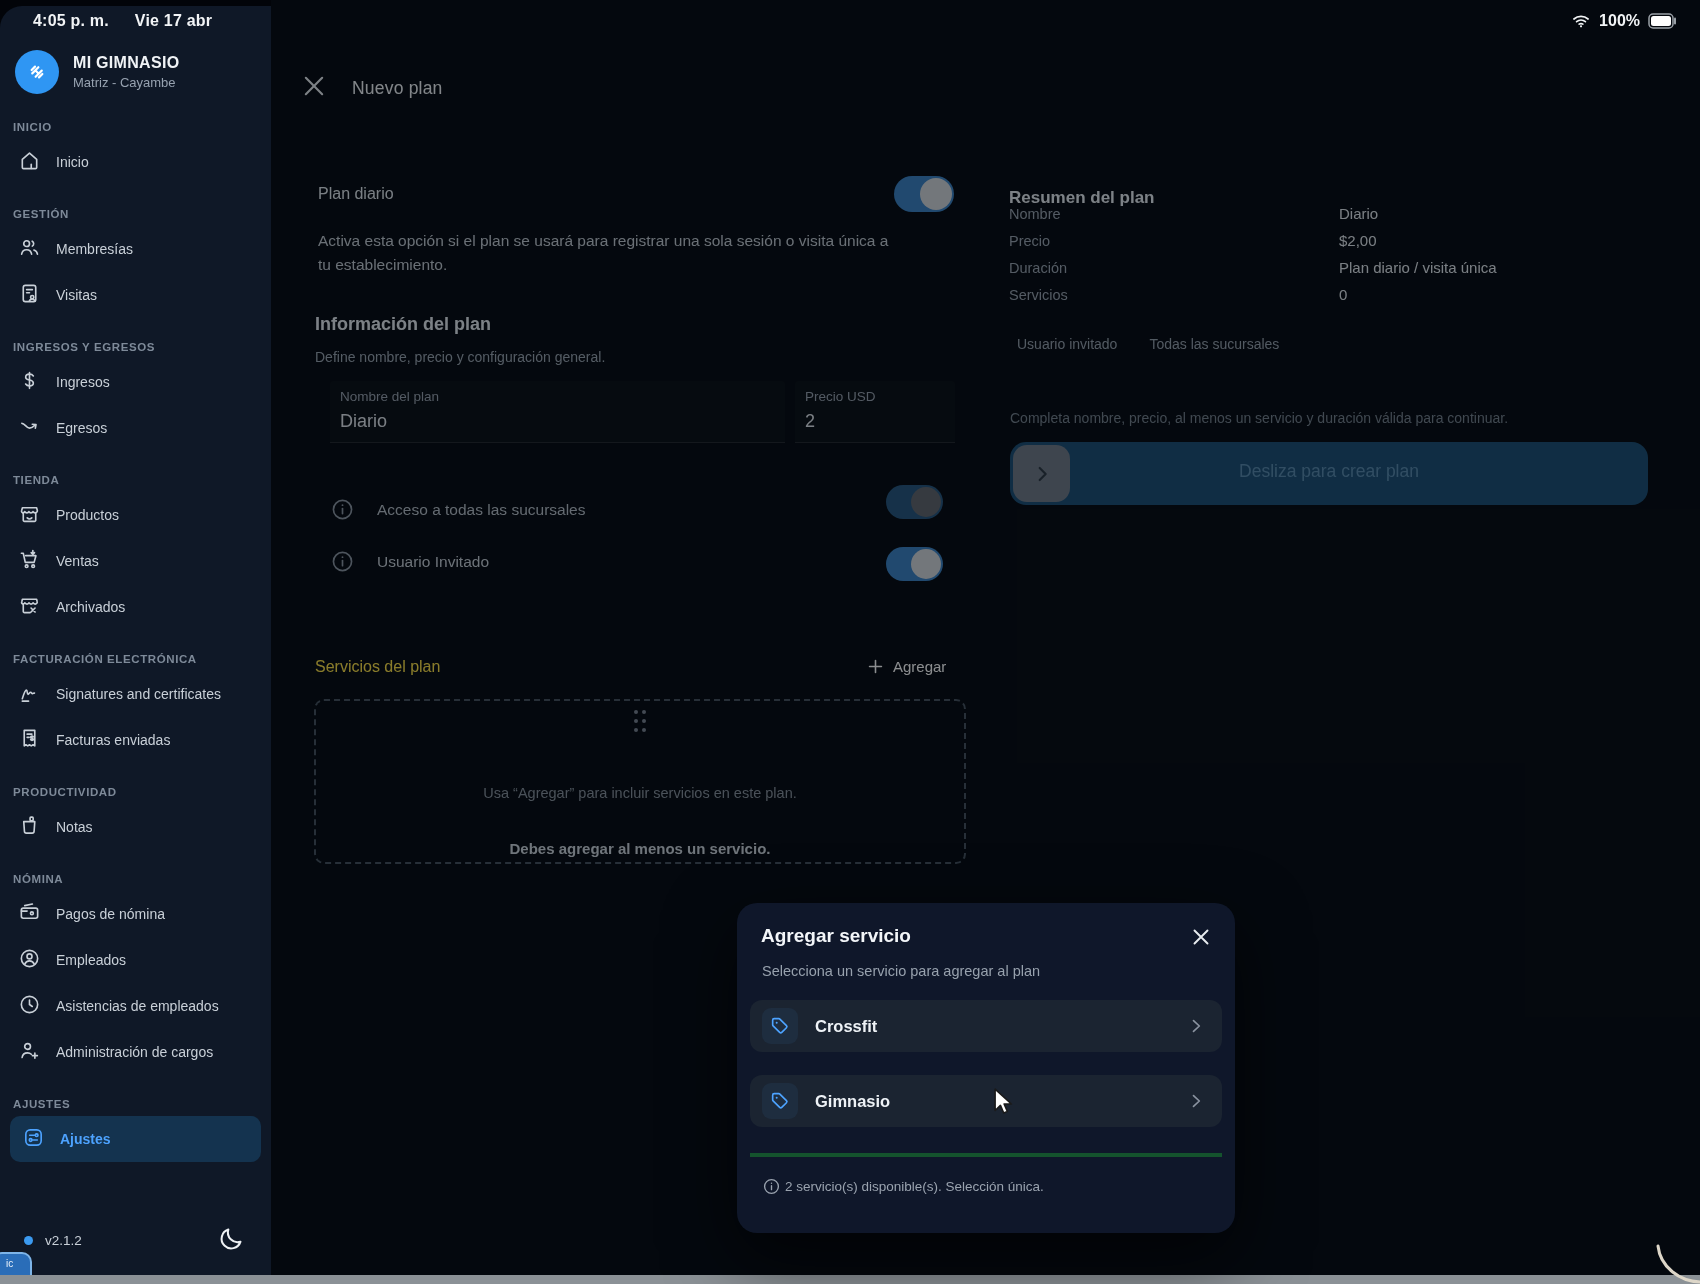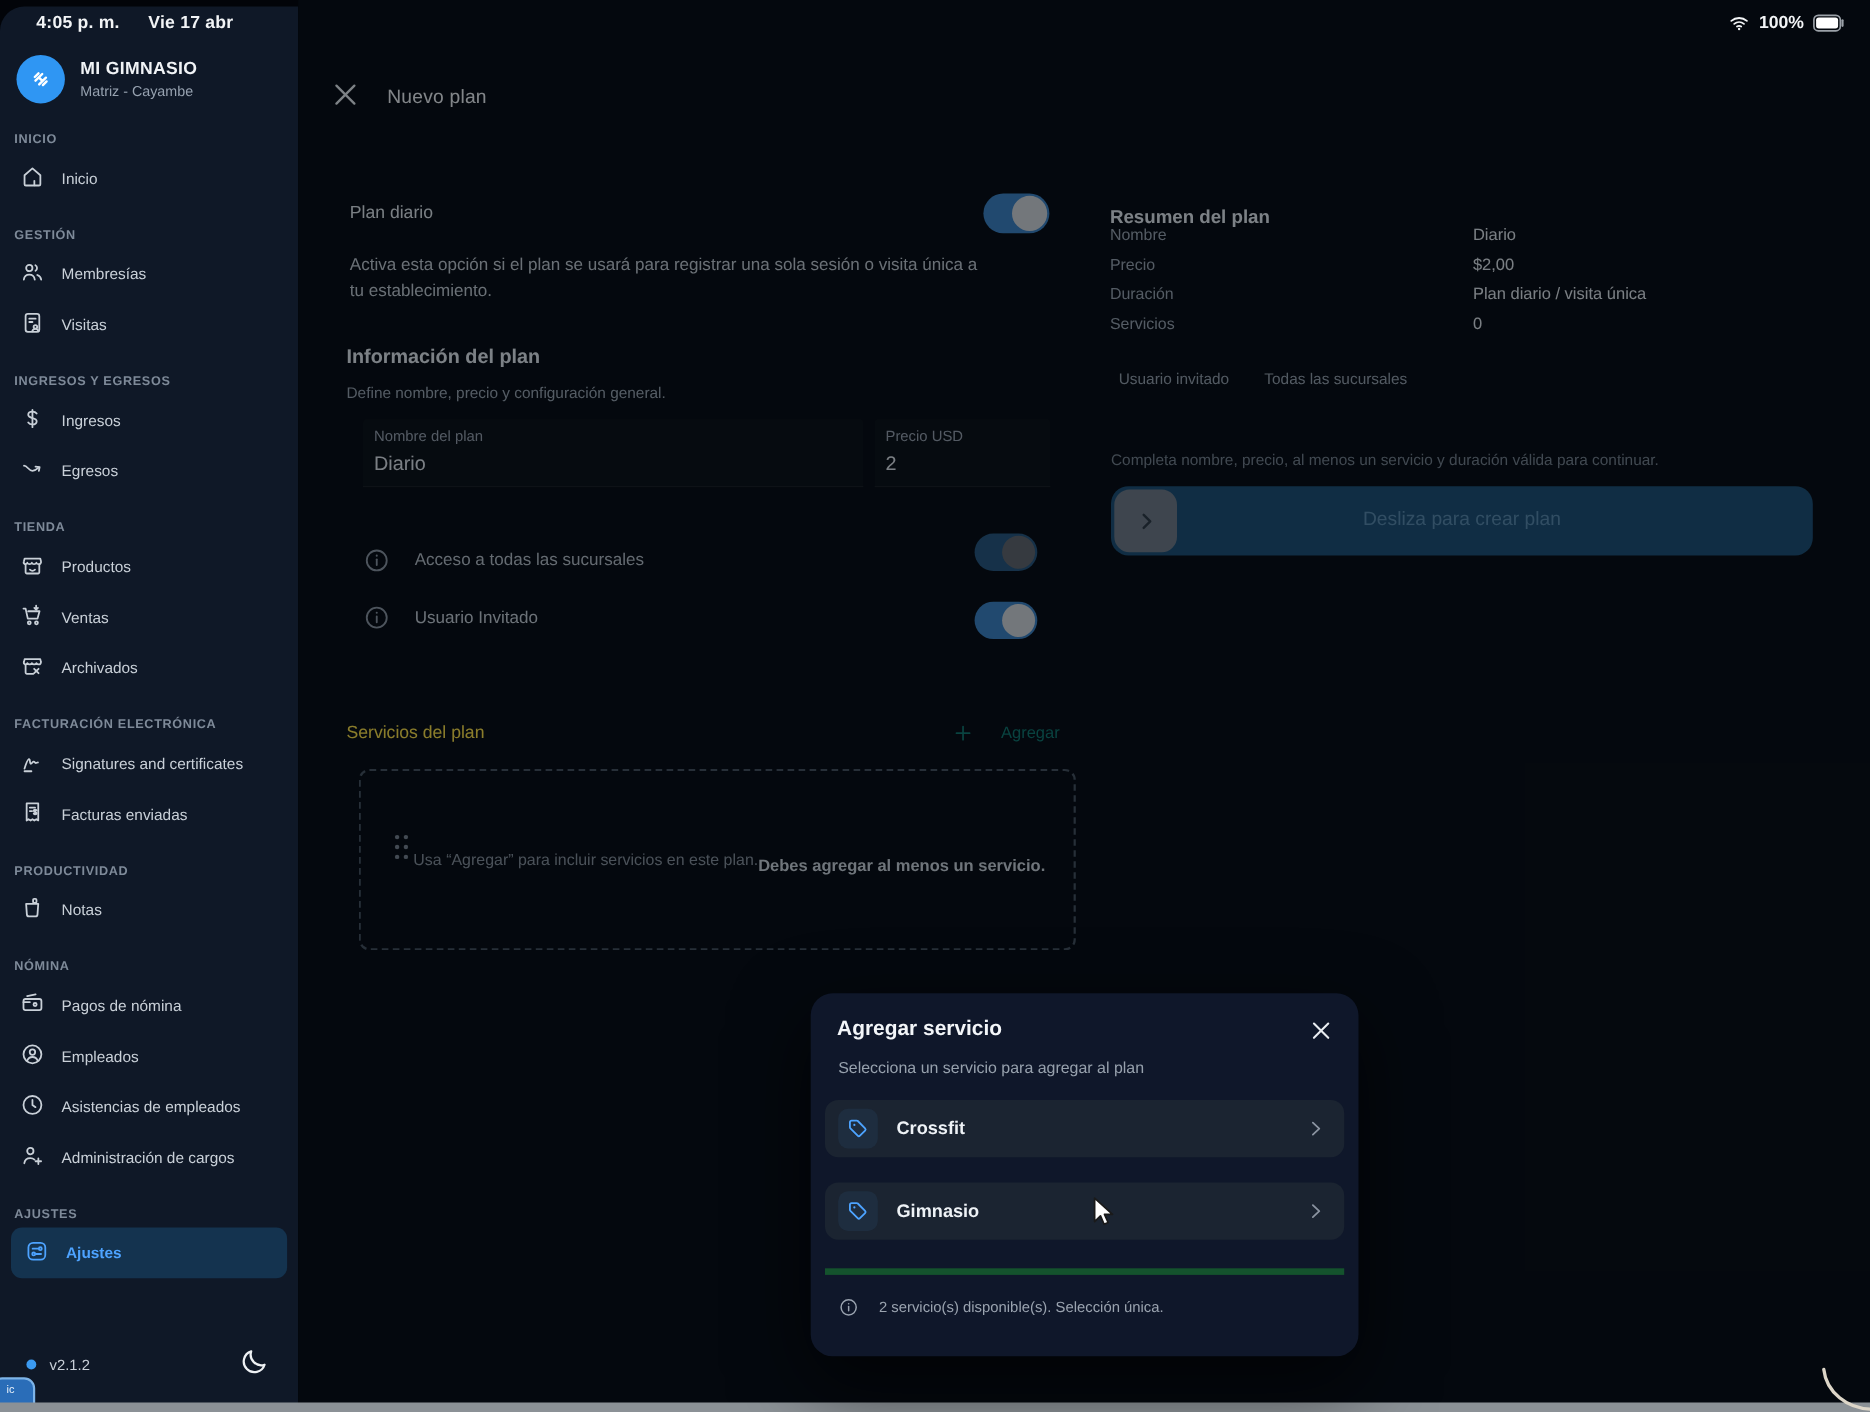--- a/index.html
+++ b/index.html
@@ -53,22 +53,22 @@
   .field .f-value{color:#e0e5ea;font-size:18px;margin-top:7px;}
 
   .opt-row{position:absolute;left:59px;display:flex;align-items:center;gap:22px;color:#b7bfc8;font-size:15.5px;}
   .opt-row .i-ico{color:#8d97a3;display:flex;}
   .row-branches{top:497px;}
   .row-guest{top:549px;color:#c6cdd5;}
   .tg-branches{left:615px;top:485px;}
   .tg-guest{left:615px;top:547px;}
 
   .services-title{position:absolute;left:44px;top:658px;color:#fde047;font-size:16px;font-weight:normal;}
-  .add-btn{position:absolute;left:595px;top:657px;display:flex;align-items:center;gap:25px;color:#0f766e;font-size:15px;font-weight:500;}
-  .dashed-box{position:absolute;left:55px;top:699px;width:652px;height:165px;border:2px dashed #46525f;border-radius:10px;display:flex;flex-direction:row;align-items:center;justify-content:center;text-align:center;}
+  .add-btn{position:absolute;left:595px;top:657px;display:flex;align-items:center;gap:8px;color:#ffffff;font-size:15px;font-weight:500;}
+  .dashed-box{position:absolute;left:43px;top:699px;width:652px;height:165px;border:2px dashed #46525f;border-radius:10px;display:flex;flex-direction:column;align-items:center;justify-content:center;text-align:center;gap:27px;}
   .drag-dots{color:#7a8490;margin-bottom:18px;}
   .empty-hint{color:#88919c;font-size:14.5px;}
   .empty-warning{color:#ccd3da;font-size:15px;font-weight:bold;margin-top:12px;}
 
   
   .summary-title{position:absolute;left:738px;top:164px;color:#e4e9ee;font-size:17px;font-weight:bold;margin-top:24px;}
   .summary-rows{position:absolute;left:738px;top:200px;width:640px;}
   .s-row{display:flex;height:27px;align-items:center;font-size:14.5px;}
   .s-row .s-label{width:330px;color:#99a3af;}
   .s-row .s-value{color:#e0e5ea;font-weight:500;font-size:15px;}
@@ -83,21 +83,21 @@
   #modal{position:absolute;left:737px;top:903px;width:498px;height:330px;background:#0f172a;border-radius:20px;box-shadow:0 24px 70px rgba(0,0,0,.65);z-index:50;}
   .modal-title{position:absolute;left:24px;top:22px;color:#f3f6f9;font-size:19px;font-weight:bold;}
   .modal-close{position:absolute;right:16px;top:16px;width:36px;height:36px;display:flex;align-items:center;justify-content:center;color:#e8ecf0;border-radius:50%;}
   .modal-subtitle{position:absolute;left:25px;top:60px;color:#97a1ad;font-size:14.5px;text-align:right;}
   .svc-row{position:absolute;left:13px;width:472px;height:52px;background:#1b2431;border-radius:12px;display:flex;align-items:center;padding:0 16px 0 12px;}
   .svc-row.r1{top:97px;}
   .svc-row.r2{top:172px;}
   .svc-ico{width:36px;height:36px;border-radius:9px;background:rgba(77,163,255,0.07);display:flex;align-items:center;justify-content:center;color:#4da3ff;}
   .svc-name{margin-left:17px;color:#eef2f6;font-size:16.5px;font-weight:bold;}
   .svc-chevron{margin-left:auto;color:#8a93a0;display:flex;}
-  .modal-footer{position:absolute;left:13px;right:13px;top:250px;border-top:6px solid #14532d;padding:20px 12px 0 12px;display:flex;align-items:center;gap:18px;color:#9aa3af;font-size:13.5px;}
+  .modal-footer{position:absolute;left:13px;right:13px;top:250px;border-top:4px solid #14532d;padding:20px 12px 0 12px;display:flex;align-items:center;gap:4px;color:#9aa3af;font-size:13.5px;}
 
   
   #cursor{position:absolute;left:988px;top:1086px;z-index:70;}
   .bottom-bar{position:absolute;left:0;right:0;bottom:0;height:9px;background:#8b9196;z-index:45;}
   .corner-swoosh{position:absolute;right:-6px;bottom:-4px;z-index:45;color:#ddd6c8;}
 </style>
 </head>
 <body>
 
 <div id="stage">

